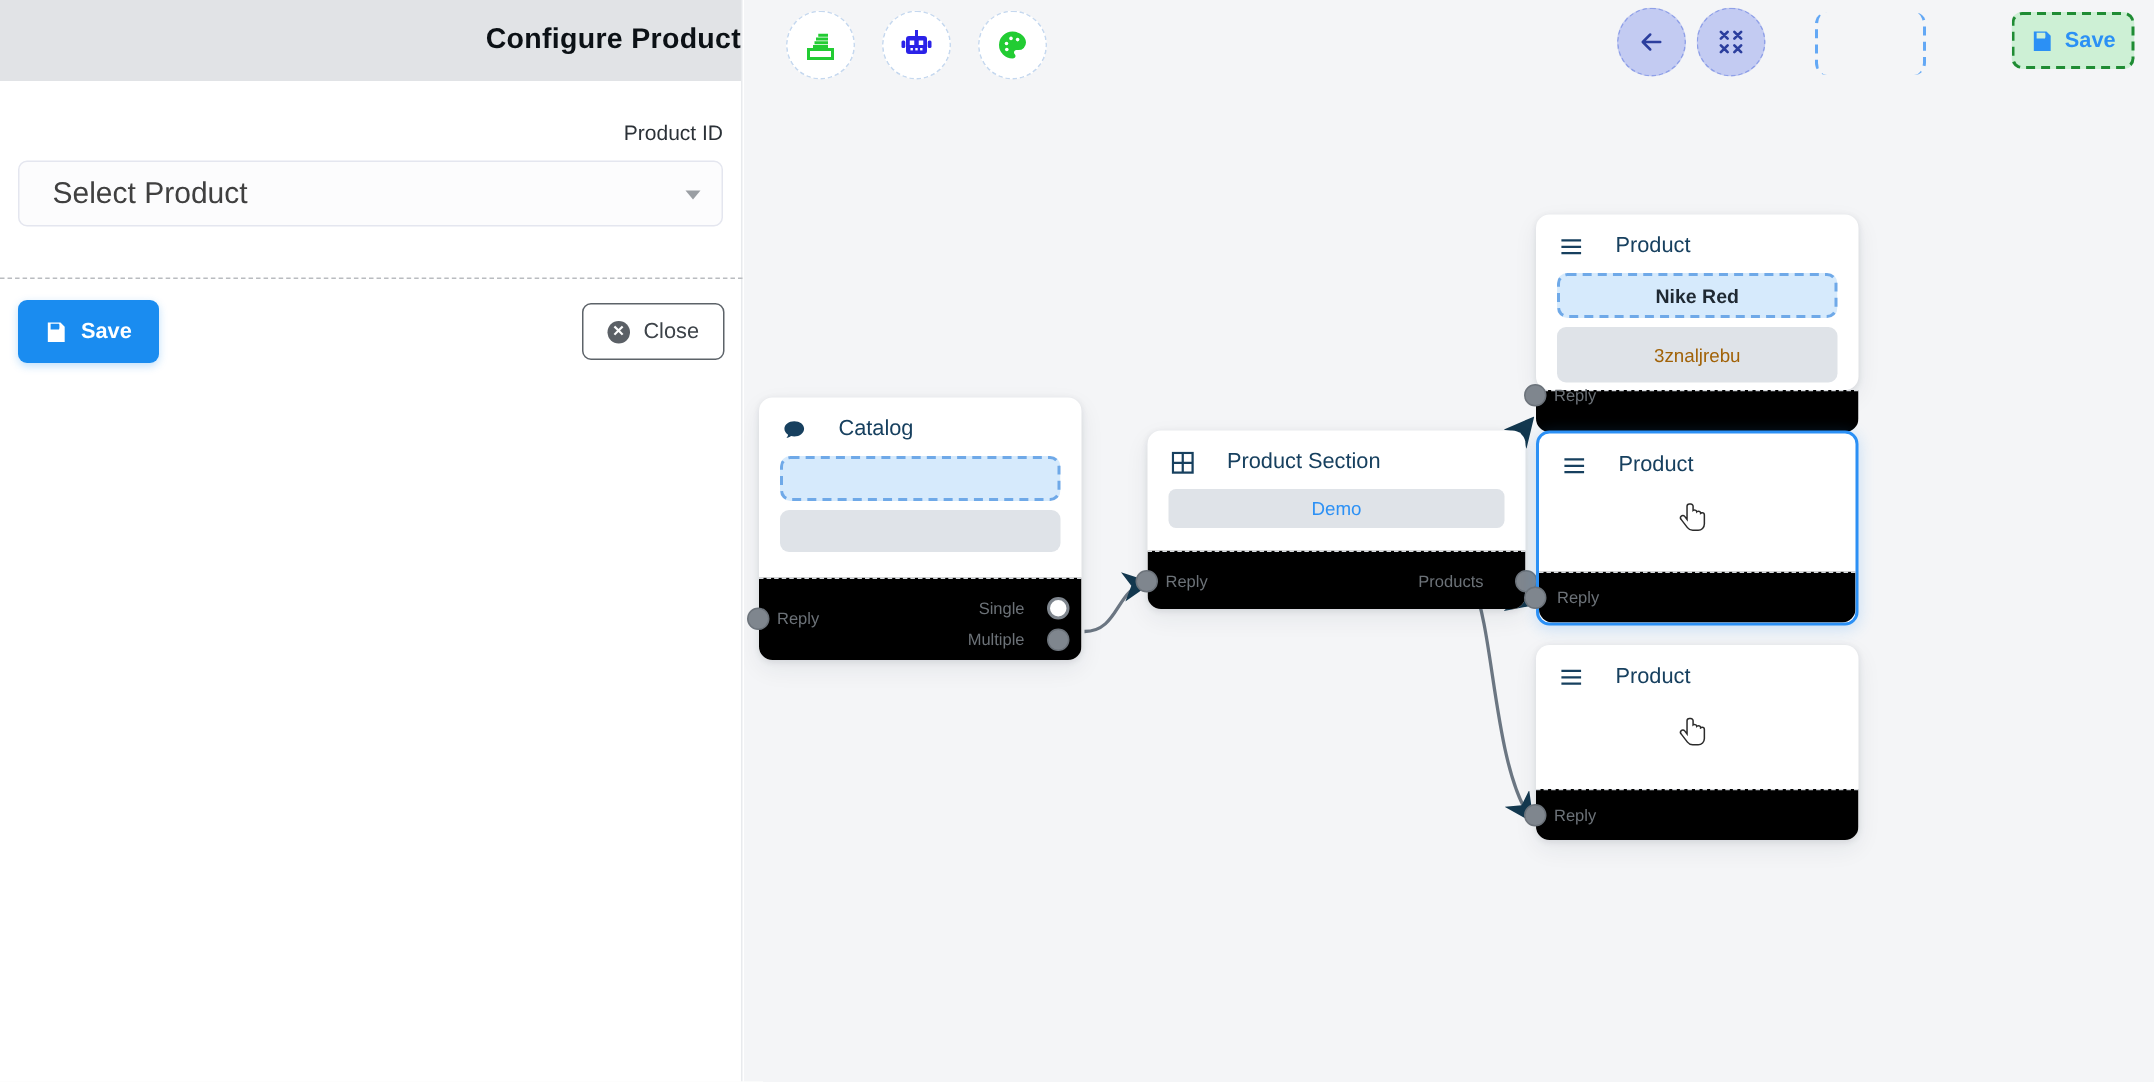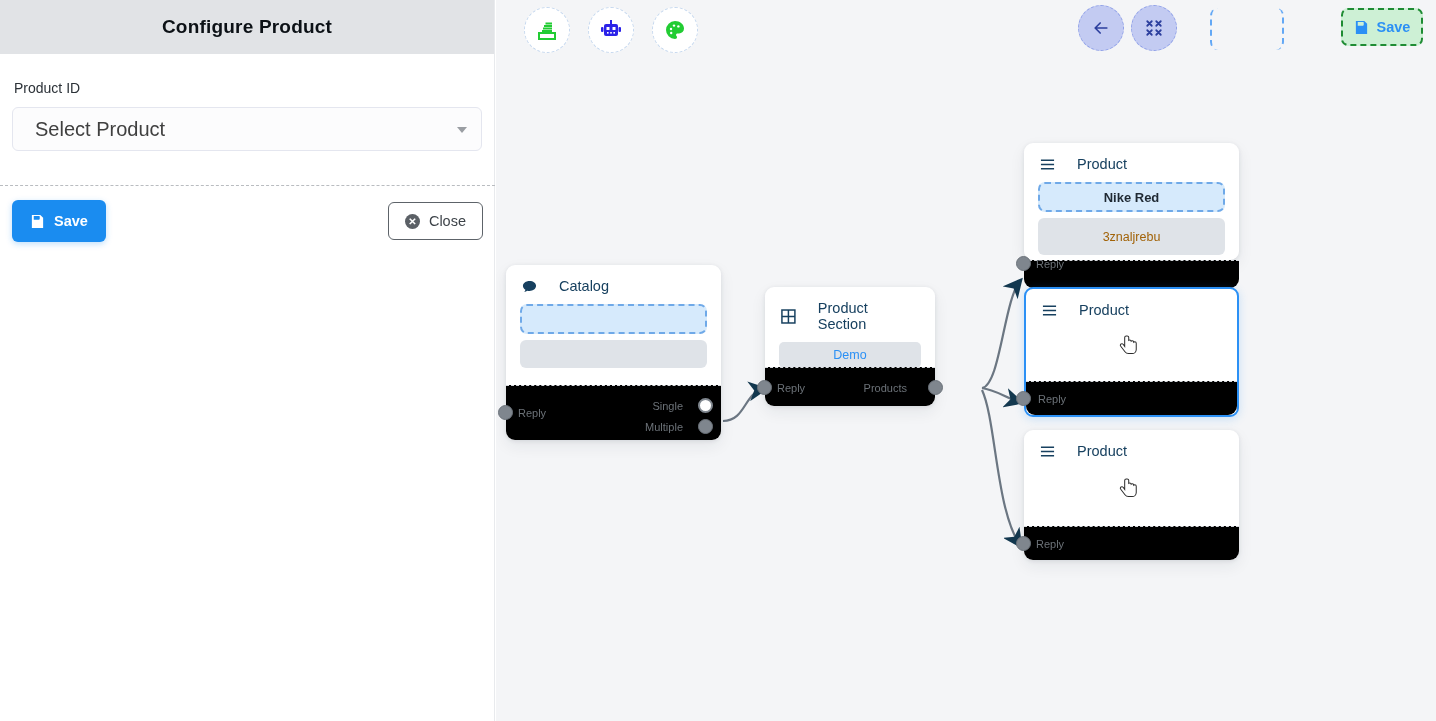--- a/index.html
+++ b/index.html
@@ -13,27 +13,27 @@
 
   
   .panel {
     position: absolute; left: 0; top: 0;
     width: 495px; height: 721px;
     background: #ffffff;
     border-right: 1px solid #e8eaed;
   }
   .panel-header {
     height: 54px; background: #e1e3e6;
-    display: flex; align-items: center; justify-content: center;
+    display: flex; align-items: center; justify-content: flex-end;
   }
   .panel-title {
     font-size: 19px; font-weight: bold; color: #0c1116;
     letter-spacing: .2px;
   }
-  .panel-body { padding: 26px 12px 0 12px; }
+  .panel-body { padding: 26px 12px 0 12px; text-align: right; }
   .field-label {
     font-size: 14px; color: #2b3137; margin-bottom: 11px; padding-left: 2px;
   }
   .select-box {
     position: relative;
     height: 44px; border: 1px solid #e4e6ef; border-radius: 6px;
     background: #fcfcfd; display: flex; align-items: center;
     padding: 0 34px 0 22px;
   }
   .select-value { font-size: 20px; color: #404040; }
@@ -269,21 +269,21 @@
       <div class="node-foot" style="position:absolute; left:0; right:0; bottom:0; height:55px;">
         <span class="port-dot" style="left:-8px; top:19px;"></span>
         <span class="port-label" style="left:12px; top:21px;">Reply</span>
         <span class="port-label" style="right:38px; top:14px;">Single</span>
         <span class="port-dot hollow" style="right:8px; top:12px;"></span>
         <span class="port-label" style="right:38px; top:35px;">Multiple</span>
         <span class="port-dot" style="right:8px; top:33px;"></span>
       </div>
     </div>
 
-    <div class="node" style="left:269px; top:287px; width:170px; height:119px;">
+    <div class="node" style="left:269px; top:287px; width:252px; height:119px;">
       <div class="node-head">
         <svg width="15" height="15" viewBox="0 0 16 16">
           <rect x="1" y="1" width="14" height="14" fill="none" stroke="#17405f" stroke-width="1.6"></rect>
           <path d="M8 1 V15 M1 8 H15" stroke="#17405f" stroke-width="1.6"></path>
         </svg>
         <span>Product Section</span>
       </div>
       <div class="node-body">
         <div class="chip-plain">Demo</div>
       </div>

